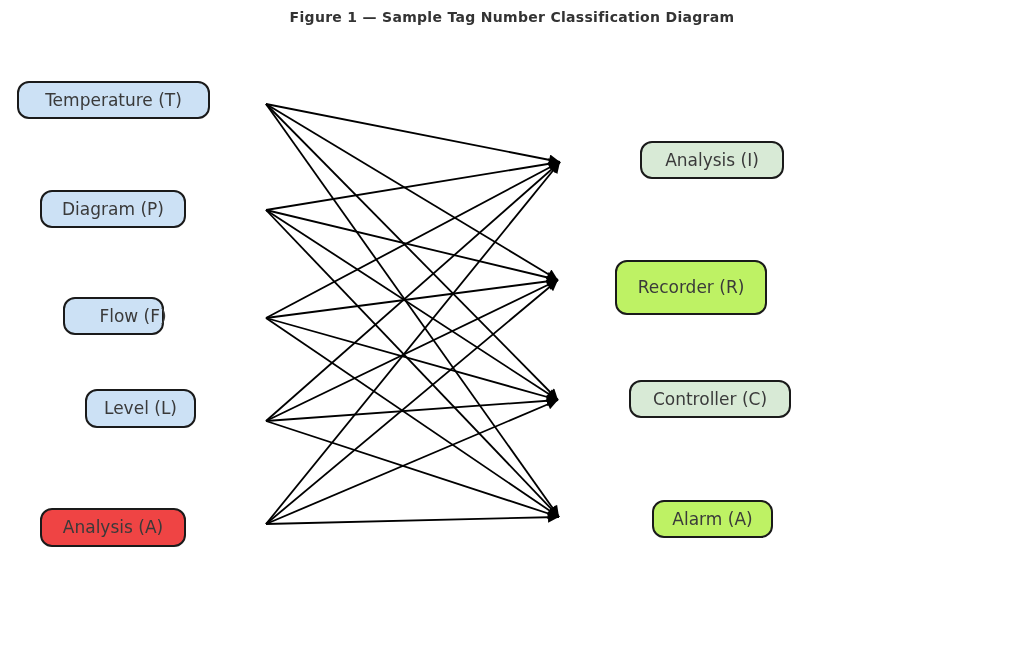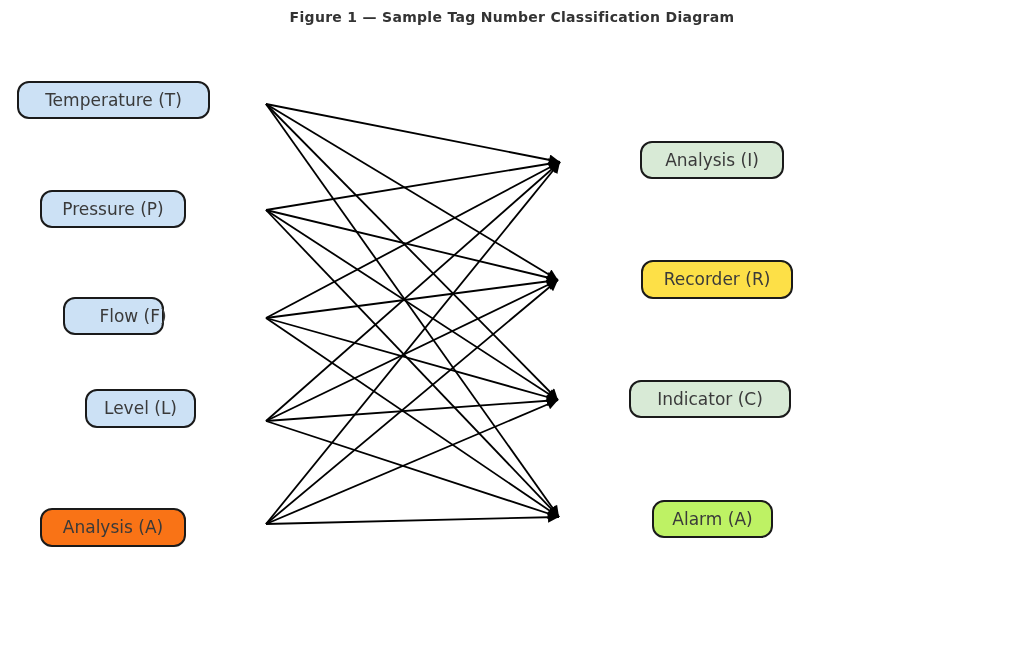--- a/index.html
+++ b/index.html
@@ -80,24 +80,24 @@
         <line x1="266" y1="421" x2="559" y2="517" stroke="#000000" stroke-width="1.8" marker-end="url(#arrowhead)"></line>
         <line x1="266" y1="524" x2="560" y2="162" stroke="#000000" stroke-width="1.8" marker-end="url(#arrowhead)"></line>
         <line x1="266" y1="524" x2="558" y2="280" stroke="#000000" stroke-width="1.8" marker-end="url(#arrowhead)"></line>
         <line x1="266" y1="524" x2="558" y2="400" stroke="#000000" stroke-width="1.8" marker-end="url(#arrowhead)"></line>
         <line x1="266" y1="524" x2="559" y2="517" stroke="#000000" stroke-width="1.8" marker-end="url(#arrowhead)"></line>
       </g>
   </svg>
 
   <div id="left-nodes">
       <div class="node" style="left: 17px; top: 81px; width: 193px; height: 38px; background: rgb(204, 225, 245); border-color: rgb(26, 26, 26); color: rgb(58, 58, 58);">Temperature (T)</div>
-      <div class="node" style="left: 40px; top: 190px; width: 146px; height: 38px; background: rgb(204, 225, 245); border-color: rgb(26, 26, 26); color: rgb(58, 58, 58);">Pressure (P)</div>
+      <div class="node" style="left: 40px; top: 190px; width: 146px; height: 38px; background: rgb(204, 225, 245); border-color: rgb(26, 26, 26); color: rgb(58, 58, 58);">Diagram (P)</div>
       <div class="node" style="left: 63px; top: 297px; width: 101px; height: 38px; background: rgb(204, 225, 245); border-color: rgb(26, 26, 26); color: rgb(58, 58, 58); padding-left: 39px;">Flow (F)</div>
       <div class="node" style="left: 58px; top: 389px; width: 111px; height: 39px; background: rgb(204, 225, 245); border-color: rgb(26, 26, 26); color: rgb(58, 58, 58); margin-left: 27px;">Level (L)</div>
-      <div class="node" style="left: 40px; top: 508px; width: 146px; height: 39px; background: #f97316; border-color: rgb(26, 26, 26); color: rgb(58, 58, 58);">Analysis (A)</div>
+      <div class="node" style="left: 40px; top: 508px; width: 146px; height: 39px; background: #ef4444; border-color: rgb(26, 26, 26); color: rgb(58, 58, 58);">Analysis (A)</div>
     </div>
   <div id="right-nodes">
       <div class="node" style="left: 640px; top: 141px; width: 144px; height: 38px; background: rgb(216, 234, 214); border-color: rgb(26, 26, 26); color: rgb(58, 58, 58);">Analysis (I)</div>
-      <div class="node" style="left: 641px; top: 260px; width: 152px; height: 39px; background: #fde047; border-color: rgb(26, 26, 26); color: rgb(58, 58, 58);">Recorder (R)</div>
-      <div class="node" style="left: 629px; top: 380px; width: 162px; height: 38px; background: rgb(216, 234, 214); border-color: rgb(26, 26, 26); color: rgb(58, 58, 58);">Indicator (C)</div>
+      <div class="node" style="left: 615px; top: 260px; width: 152px; height: 55px; background: #bef264; border-color: rgb(26, 26, 26); color: rgb(58, 58, 58);">Recorder (R)</div>
+      <div class="node" style="left: 629px; top: 380px; width: 162px; height: 38px; background: rgb(216, 234, 214); border-color: rgb(26, 26, 26); color: rgb(58, 58, 58);">Controller (C)</div>
       <div class="node" style="left: 652px; top: 500px; width: 121px; height: 38px; background: #bef264; border-color: rgb(26, 26, 26); color: rgb(58, 58, 58);">Alarm (A)</div>
     </div>
 </div>
 
 </body></html>

